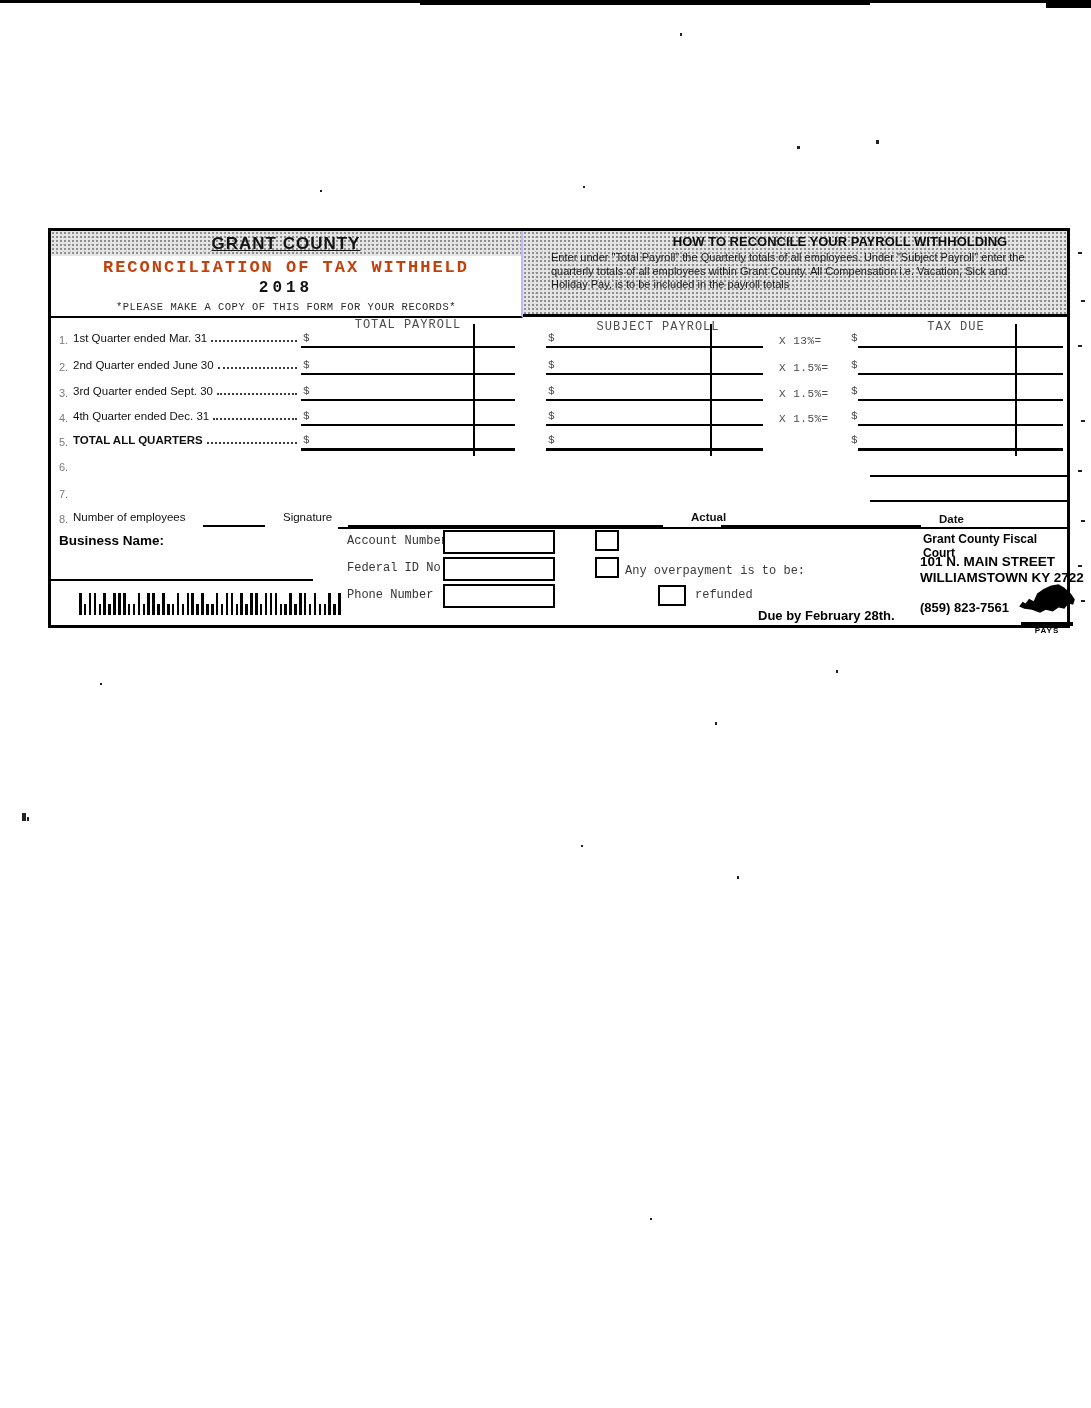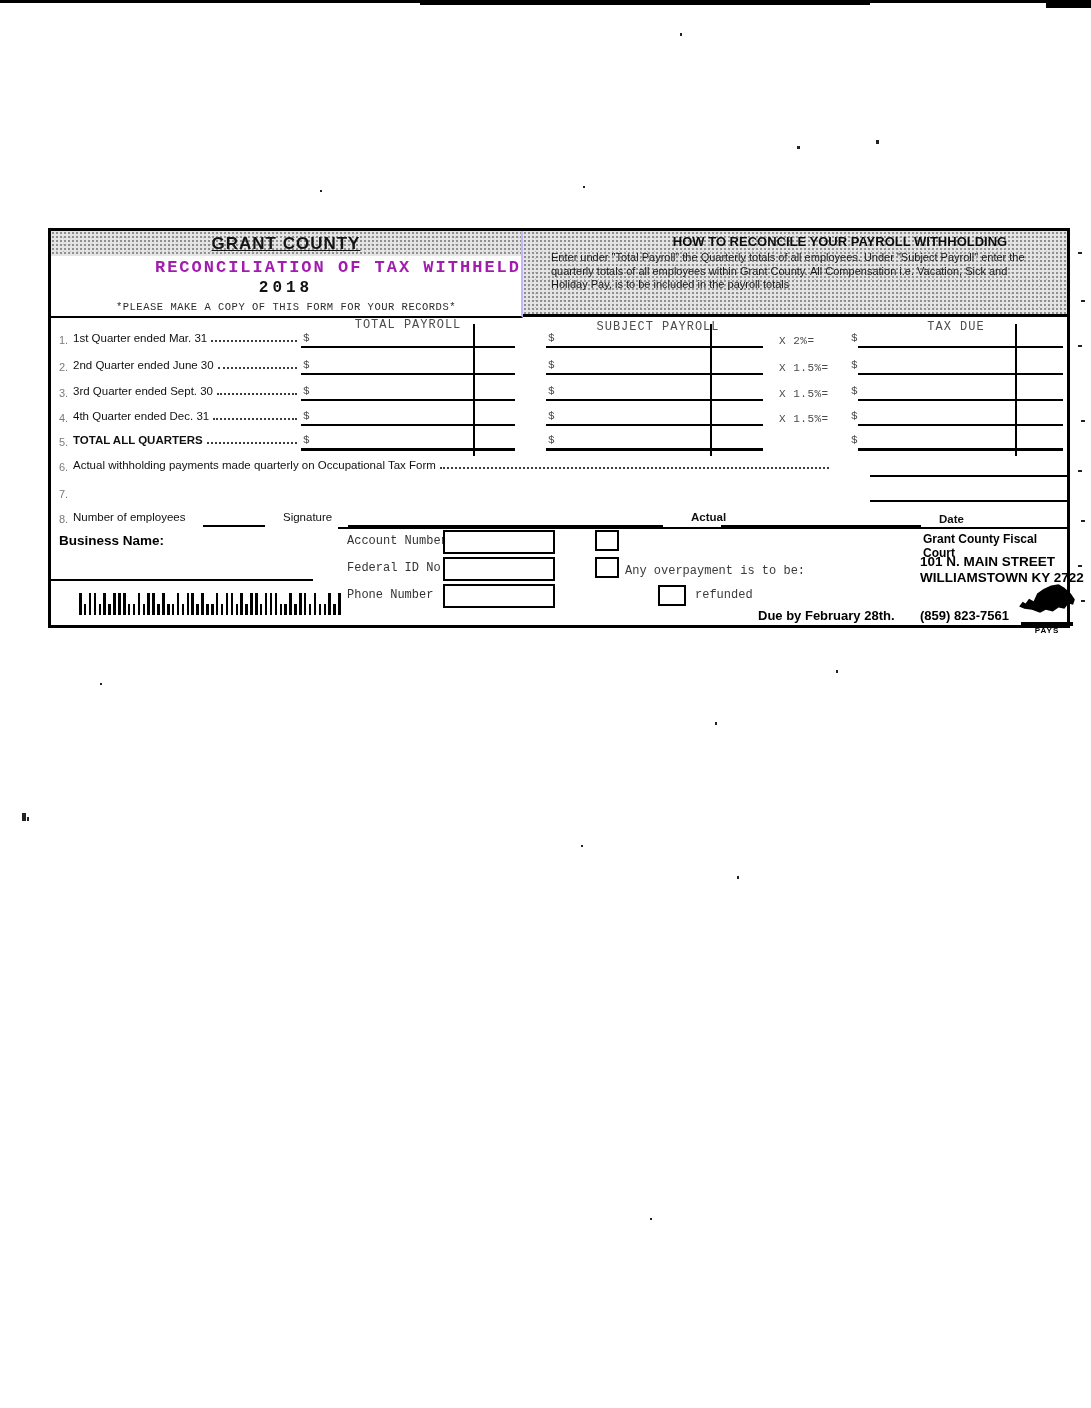--- a/index.html
+++ b/index.html
@@ -15,21 +15,21 @@
   
   .form{position:absolute;left:48px;top:228px;width:1016px;height:394px;border:3px solid #000;background:#fff;}
   .dither{
     background-color:#e4e4e4;
     background-image:radial-gradient(#8f8f8f 0.8px, transparent 0.95px),radial-gradient(#b5b5b5 0.8px, transparent 0.95px);
     background-size:4px 4px,7px 7px;background-position:0 0,2px 3px;
   }
   .hdr-left{position:absolute;left:0;top:0;width:470px;height:85px;border-right:2px solid #c4b5fd;border-bottom:2px solid #000;}
   .county-band{position:absolute;left:0;top:0;width:470px;height:25px;text-align:center;}
   .county-band span{font-weight:bold;font-size:17px;letter-spacing:1px;text-decoration:underline;line-height:25px;color:#141414;}
-  .recon-title{position:absolute;left:0;top:27px;width:470px;text-align:right;font-weight:bold;font-size:17px;letter-spacing:2px;color:#a21caf;}
+  .recon-title{position:absolute;left:0;top:27px;width:470px;text-align:center;font-weight:bold;font-size:17px;letter-spacing:2px;color:#c2410c;}
   .recon-year{position:absolute;left:0;top:48px;width:470px;text-align:center;font-weight:bold;font-size:16px;letter-spacing:4px;}
   .recon-note{position:absolute;left:0;top:70px;width:470px;text-align:center;font-size:10.5px;letter-spacing:0.5px;color:#2d2d2d;}
   .hdr-right{position:absolute;left:472px;top:0;width:544px;height:83px;border-bottom:3px solid #000;}
   .hr-title{position:absolute;left:0;top:3px;width:100%;text-align:center;font-weight:bold;font-size:13px;color:#0c0c0c;margin-left:45px;}
   .hr-body{position:absolute;left:28px;top:20px;width:492px;font-size:11px;line-height:13.5px;color:#181818;}
   .colhead{position:absolute;width:200px;text-align:center;font-size:12px;color:#4c4c4c;letter-spacing:1px;}
   .rownum{position:absolute;font-size:11px;color:#7a7a7a;}
   .rowlabel{position:absolute;display:flex;font-size:11.5px;color:#101010;}
   .rowlabel .leader{flex:1;border-bottom:2px dotted #3c3c3c;margin:0 2px 2px 4px;}
   .dollar{position:absolute;font-size:11px;color:#454545;}
@@ -88,21 +88,21 @@
     <div class="rowlabel" style="left:22px;top:101px;width:226px;">
       <span>1st Quarter ended Mar. 31</span>
       <span class="leader"></span>
     </div>
     <div class="dollar mono" style="left:252px;top:101px;">$</div>
     <div class="cell" style="left:250px;top:99px;width:214px;"></div>
     <div class="tick" style="left:422px;top:93px;height:30px;"></div>
     <div class="dollar mono" style="left:497px;top:101px;">$</div>
     <div class="cell" style="left:495px;top:99px;width:217px;"></div>
     <div class="tick" style="left:659px;top:93px;height:30px;"></div>
-    <div class="rate mono" style="left:728px;top:104px;">X 2%=</div>
+    <div class="rate mono" style="left:728px;top:104px;">X 13%=</div>
     <div class="dollar mono" style="left:800px;top:101px;">$</div>
     <div class="cell" style="left:807px;top:99px;width:205px;"></div>
     <div class="tick" style="left:964px;top:93px;height:30px;"></div>
 
     <div class="rownum" style="left:8px;top:130px;">2.</div>
     <div class="rowlabel" style="left:22px;top:128px;width:226px;">
       <span>2nd Quarter ended June 30</span>
       <span class="leader"></span>
     </div>
     <div class="dollar mono" style="left:252px;top:128px;">$</div>
@@ -159,24 +159,20 @@
     <div class="dollar mono" style="left:497px;top:203px;">$</div>
     <div class="cell heavy" style="left:495px;top:201px;width:217px;"></div>
     <div class="tick" style="left:659px;top:195px;height:30px;"></div>
 
     <div class="dollar mono" style="left:800px;top:203px;">$</div>
     <div class="cell heavy" style="left:807px;top:201px;width:205px;"></div>
     <div class="tick" style="left:964px;top:195px;height:30px;"></div>
   </div>
 
   <div class="rownum" style="left:8px;top:230px;">6.</div>
-  <div class="longline" style="left:22px;top:228px;width:758px;">
-    <span class="inline-label">Actual withholding payments made quarterly on Occupational Tax Form</span>
-    <span class="leader" style="flex:1;border-bottom:2px dotted #3c3c3c;margin:0 2px 2px 4px;"></span>
-  </div>
   <div class="blankline" style="left:819px;top:230px;width:197px;"></div>
 
   <div class="rownum" style="left:8px;top:257px;">7.</div>
   <div class="blankline" style="left:819px;top:255px;width:197px;"></div>
 
   <div class="rownum" style="left:8px;top:282px;">8.</div>
   <span class="inline-label abs" style="left:22px;top:280px;">Number of employees</span>
   <div class="blankline" style="left:152px;top:280px;width:62px;"></div>
   <span class="inline-label abs" style="left:232px;top:280px;">Signature</span>
   <div class="blankline" style="left:297px;top:280px;width:315px;"></div>
@@ -258,21 +254,21 @@
   <div class="fieldbox" style="left:392px;top:353px;"></div>
 
   <div class="notetext mono" style="left:574px;top:333px;width:300px;font-size:12px;">Any overpayment is to be:</div>
   <div class="checkbox" style="left:607px;top:354px;width:24px;height:17px;"></div>
   <div class="notetext mono" style="left:644px;top:357px;font-size:12px;">refunded</div>
   <div class="due" style="left:707px;top:377px;">Due by February 28th.</div>
 
   <div class="addr" style="left:872px;top:301px;font-size:12px;">Grant County Fiscal Court</div>
   <div class="addr" style="left:869px;top:323px;font-size:13.5px;">101 N. MAIN STREET</div>
   <div class="addr" style="left:869px;top:339px;font-size:13.5px;white-space:nowrap;">WILLIAMSTOWN KY 2722</div>
-  <div class="addr" style="left:869px;top:377px;font-size:13px;">(859) 823-7561</div>
+  <div class="addr" style="left:869px;top:369px;font-size:13px;">(859) 823-7561</div>
 
   <div class="logo" style="left:966px;top:352px;width:60px;">
     <svg width="58" height="34" viewBox="0 0 100 58">
       <polygon fill="#000" points="2,40 8,32 13,35 19,27 27,31 33,18 44,10 57,4 70,2 80,8 91,18 98,28 95,37 87,35 80,44 70,42 60,49 48,46 38,51 24,46 11,44"></polygon>
     </svg>
     <div class="tinybar"></div>
     <div class="paystxt">PAYS</div>
   </div>
 
 </div>

